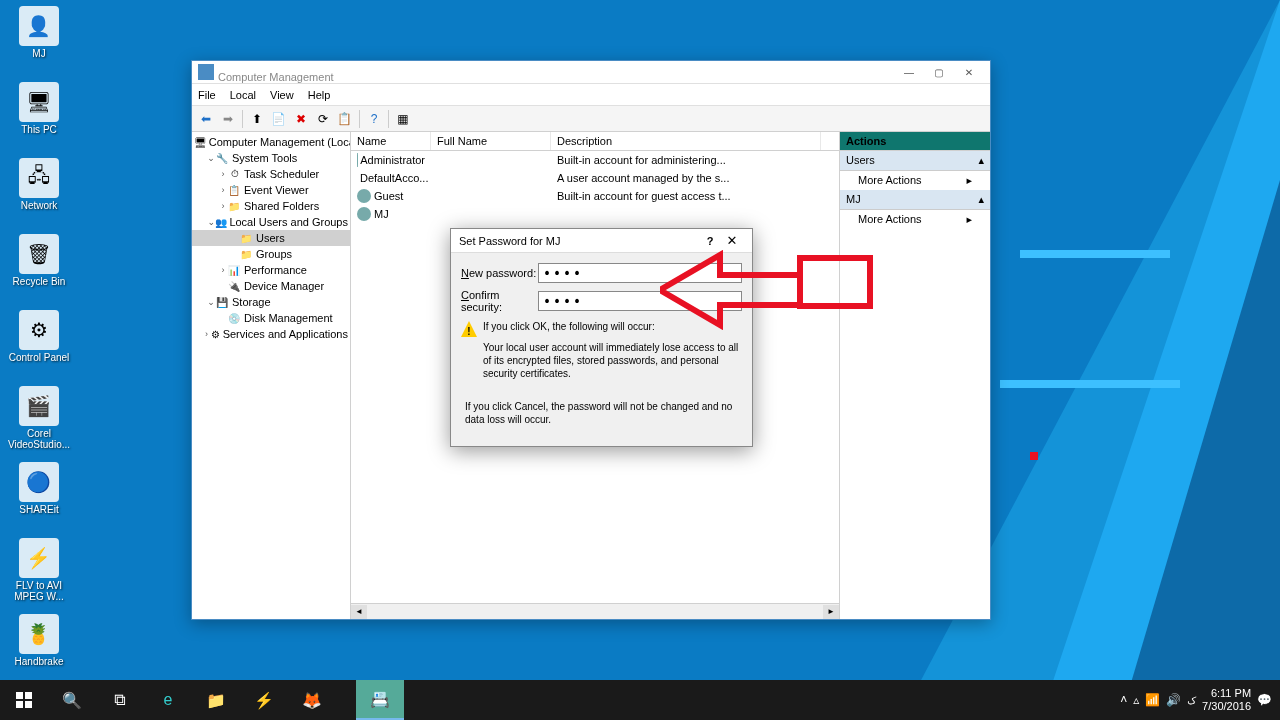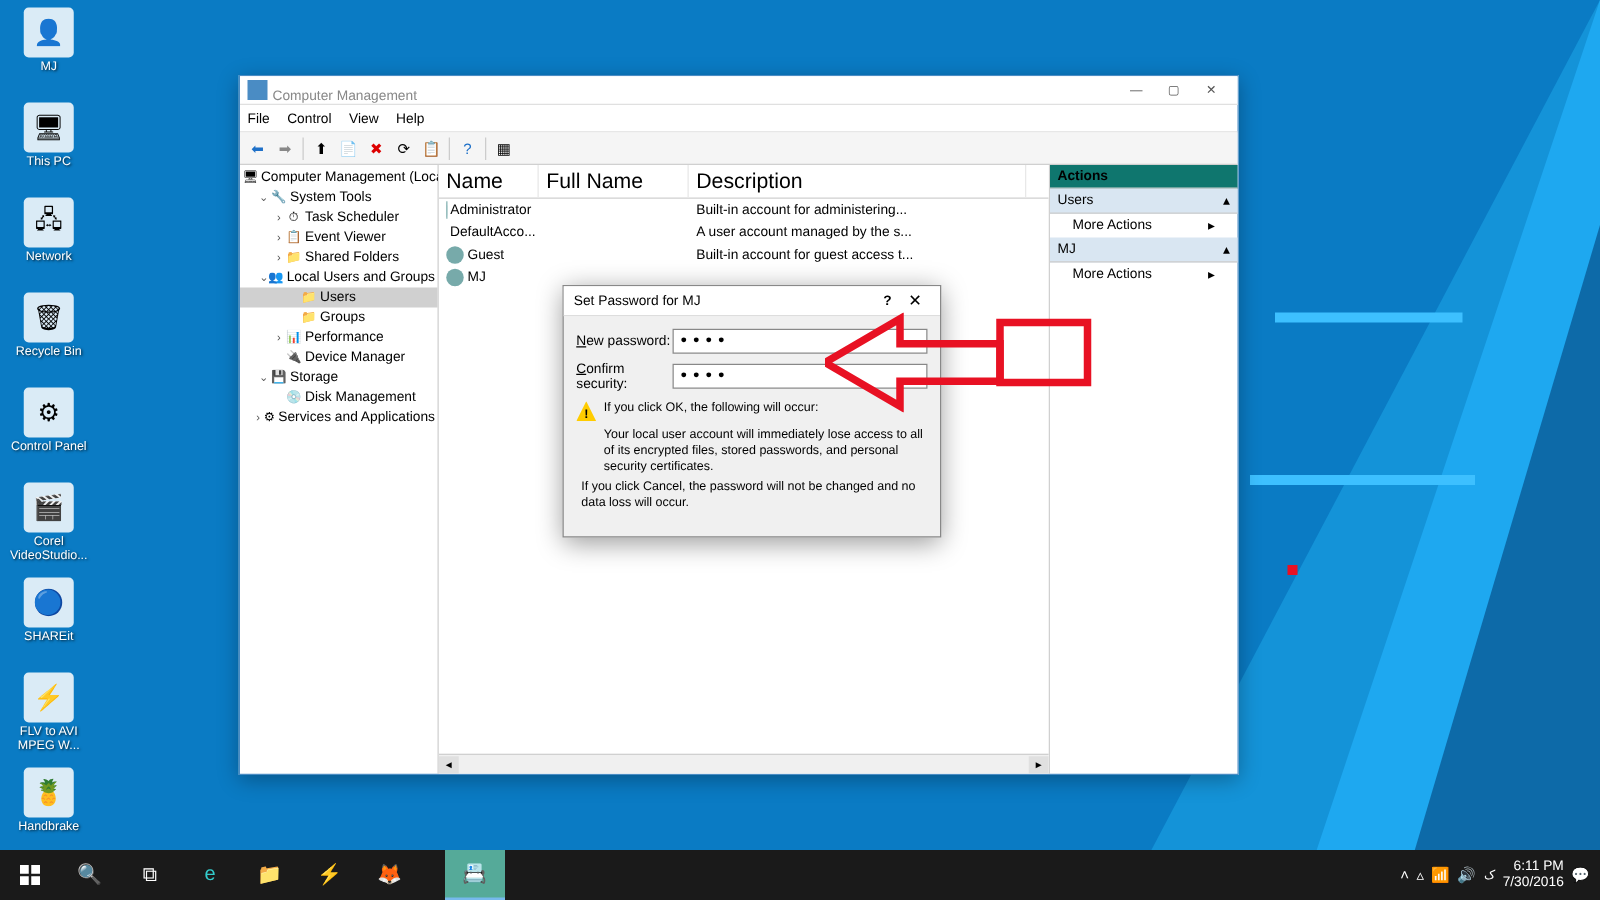--- a/index.html
+++ b/index.html
@@ -27,21 +27,21 @@
 .mmc-body { display:flex; height:calc(100% - 71px); }
 .tree-pane { width:159px; border-right:1px solid #d0d0d0; overflow:auto; font-size:11px; padding:2px 0; }
 .tree-item { padding:1px 2px; white-space:nowrap; cursor:pointer; display:flex; align-items:center; }
 .tree-item.sel { background:#d0d0d0; }
 .tree-ind { display:inline-block; }
 .tree-exp { width:10px; display:inline-block; text-align:center; color:#555; font-size:9px; }
 .tree-ico { width:14px; height:14px; display:inline-flex; align-items:center; justify-content:center; margin-right:2px; font-size:10px; }
 
 .list-pane { flex:1; border-right:1px solid #d0d0d0; font-size:11px; overflow:hidden; display:flex; flex-direction:column; }
 .list-hdr { display:flex; border-bottom:1px solid #d0d0d0; background:#fff; }
-.list-hdr-col { padding:3px 6px; border-right:1px solid #e8e8e8; font-size:17px; }
+.list-hdr-col { padding:3px 6px; border-right:1px solid #e8e8e8; font-size:11px; }
 .list-rows { flex:1; }
 .list-row { display:flex; padding:1px 0; cursor:pointer; }
 .list-cell { padding:1px 6px; white-space:nowrap; overflow:hidden; text-overflow:ellipsis; display:flex; align-items:center; }
 .user-ico { width:14px; height:14px; background:#7aa; border-radius:50%; margin-right:3px; display:inline-block; }
 
 .action-pane { width:150px; font-size:11px; }
 .action-hdr { background:#0f766e; padding:3px 6px; font-weight:bold; border-bottom:1px solid #d0d0d0; }
 .action-grp { background:#d9e6f2; padding:3px 6px; display:flex; justify-content:space-between; border-bottom:1px solid #ccc; cursor:pointer; }
 .action-item { padding:3px 18px; cursor:pointer; display:flex; justify-content:space-between; }
 
@@ -53,21 +53,21 @@
 .dlg-title-txt { flex:1; }
 .dlg-help { width:20px; text-align:center; cursor:pointer; font-weight:bold; }
 .dlg-close { width:24px; text-align:center; cursor:pointer; font-size:13px; }
 .dlg-body { padding:10px; }
 .dlg-row { display:flex; align-items:center; margin-bottom:6px; }
 .dlg-lbl { width:77px; }
 .dlg-lbl u { text-decoration:underline; }
 .dlg-inp { flex:1; height:20px; border:1px solid #888; padding:0 4px; font-family:monospace; letter-spacing:2px; background:#fff; }
 .dlg-warn { display:flex; gap:6px; margin:8px 0 4px; }
 .dlg-warn-ico { width:16px; height:16px; background:#ffcc00; clip-path:polygon(50% 0,100% 100%,0 100%); display:flex; align-items:flex-end; justify-content:center; font-size:10px; font-weight:bold; }
-.dlg-txt { font-size:10px; line-height:1.3; margin-bottom:3px; padding-left:22px; }
+.dlg-txt { font-size:10px; line-height:1.3; margin-bottom:20px; padding-left:22px; }
 .dlg-txt2 { font-size:10px; line-height:1.3; margin-bottom:10px; padding-left:4px; }
 .dlg-btns { display:flex; justify-content:center; gap:10px; padding:4px 0; }
 .dlg-btn { width:62px; height:21px; background:#e1e1e1; border:1px solid #888; font-size:11px; cursor:pointer; }
 .dlg-btn.primary { outline:3px solid #e81123; outline-offset:1px; border:2px solid #0078d7; }
 
 .red-arrow { position:absolute; left:660px; top:250px; pointer-events:none; }
 
 .taskbar { position:absolute; bottom:0; left:0; right:0; height:40px; background:#1a1a1a; display:flex; align-items:center; }
 .tb-item { width:48px; height:40px; display:flex; align-items:center; justify-content:center; color:#fff; font-size:16px; cursor:pointer; }
 .tb-item.active { border-bottom:2px solid #76b9ed; background:#333; }
@@ -137,21 +137,21 @@
     <span style="width:16px;height:16px;background:#4a8cc4;margin-right:4px;"></span>
     <span class="mmc-title-txt">Computer Management</span>
     <div class="win-btns">
       <div class="win-btn">—</div>
       <div class="win-btn">▢</div>
       <div class="win-btn win-close">✕</div>
     </div>
   </div>
   <div class="menubar" id="menubar">
       <span>File</span>
-      <span>Control</span>
+      <span>Local</span>
       <span>View</span>
       <span>Help</span>
     </div>
   <div class="toolbar">
     <div class="tb-btn" style="color:#1e70c8">⬅</div>
     <div class="tb-btn" style="color:#888">➡</div>
     <div class="tb-sep"></div>
     <div class="tb-btn">⬆</div>
     <div class="tb-btn">📄</div>
     <div class="tb-btn" style="color:#d00">✖</div>

